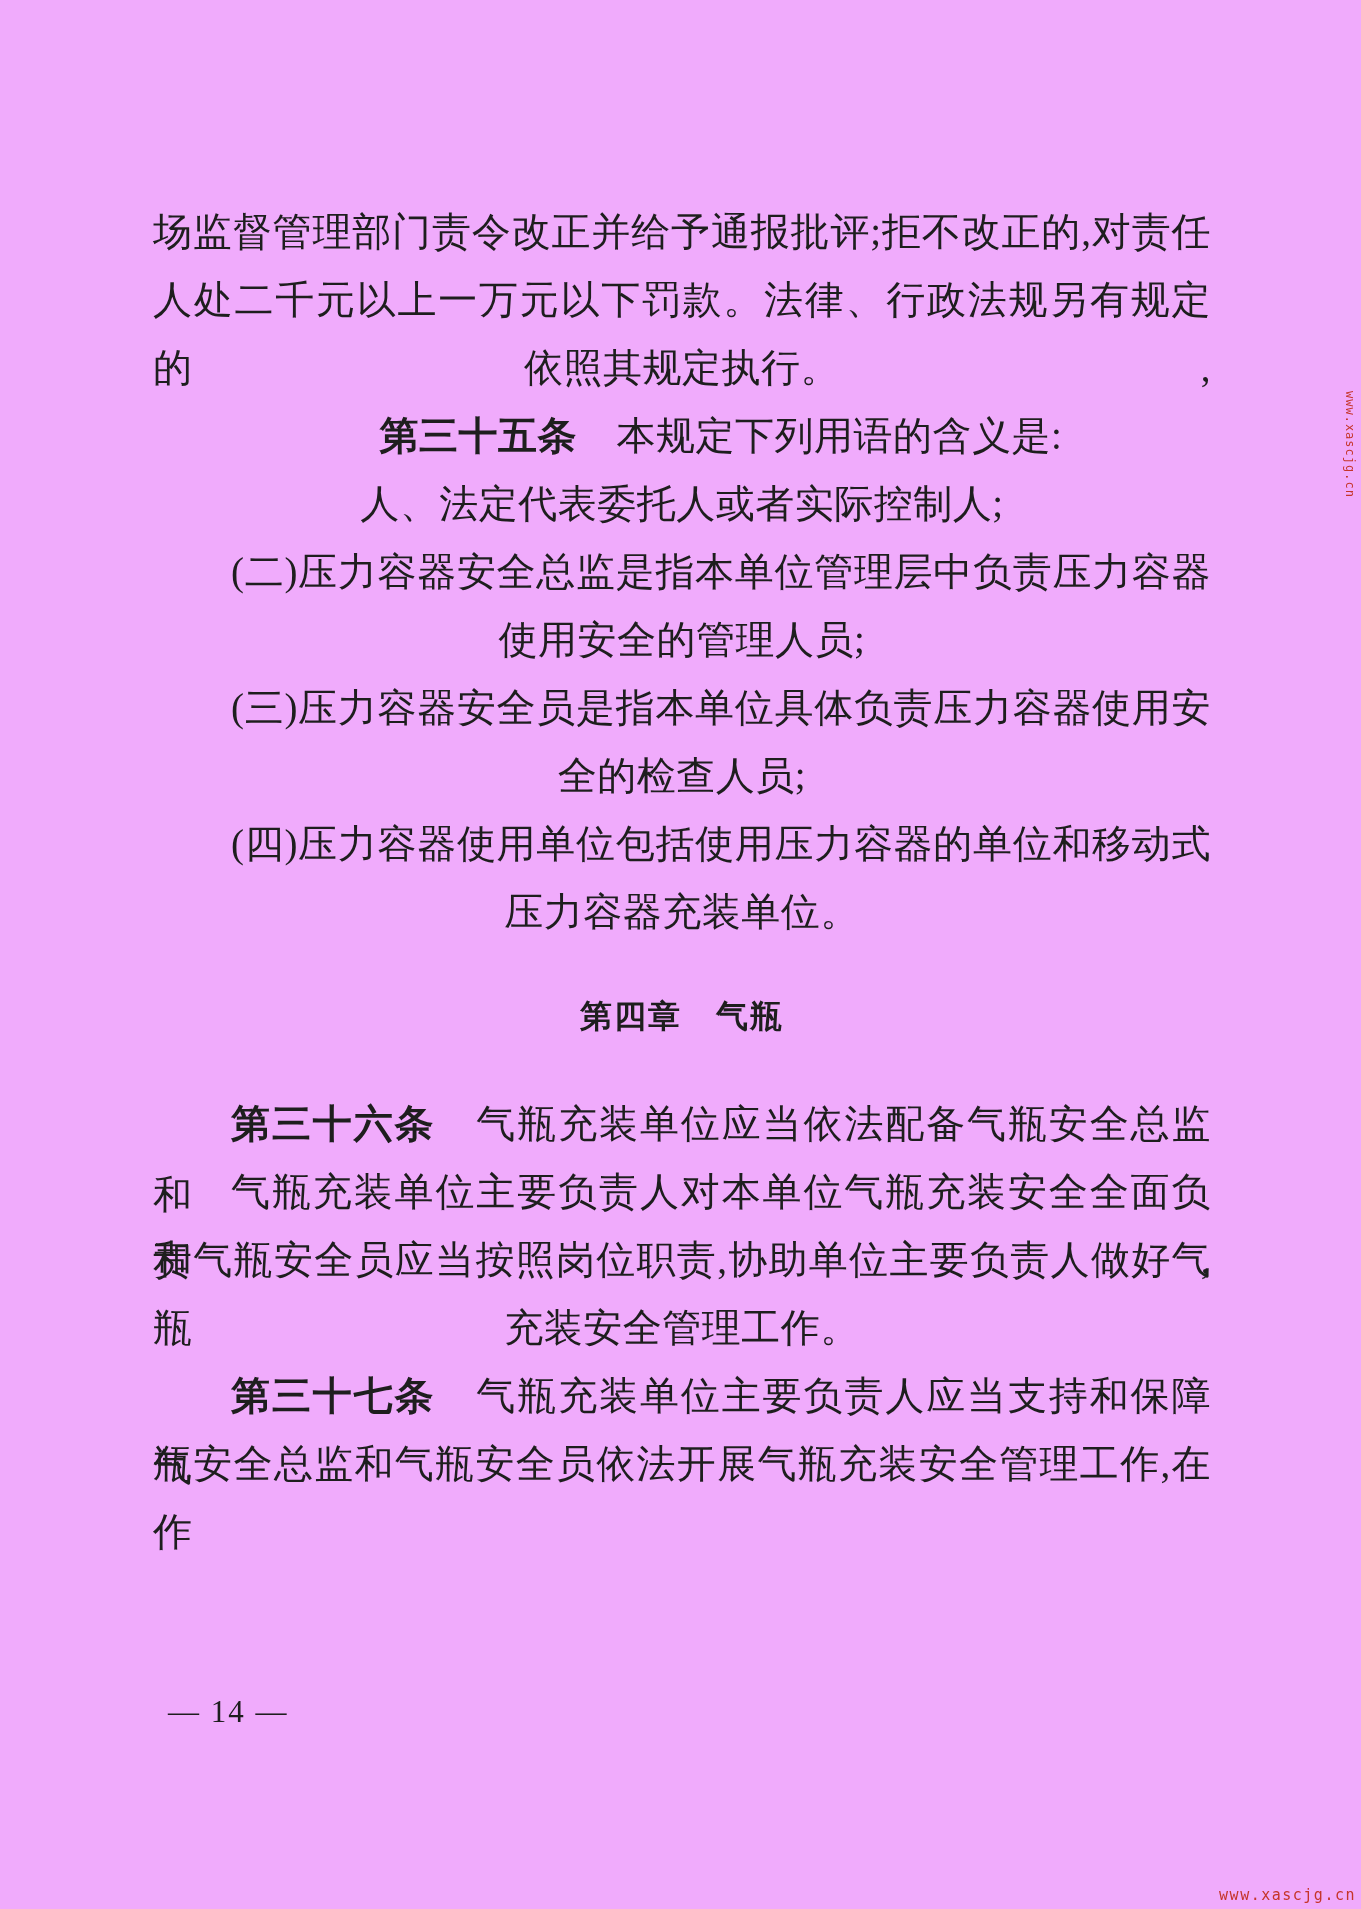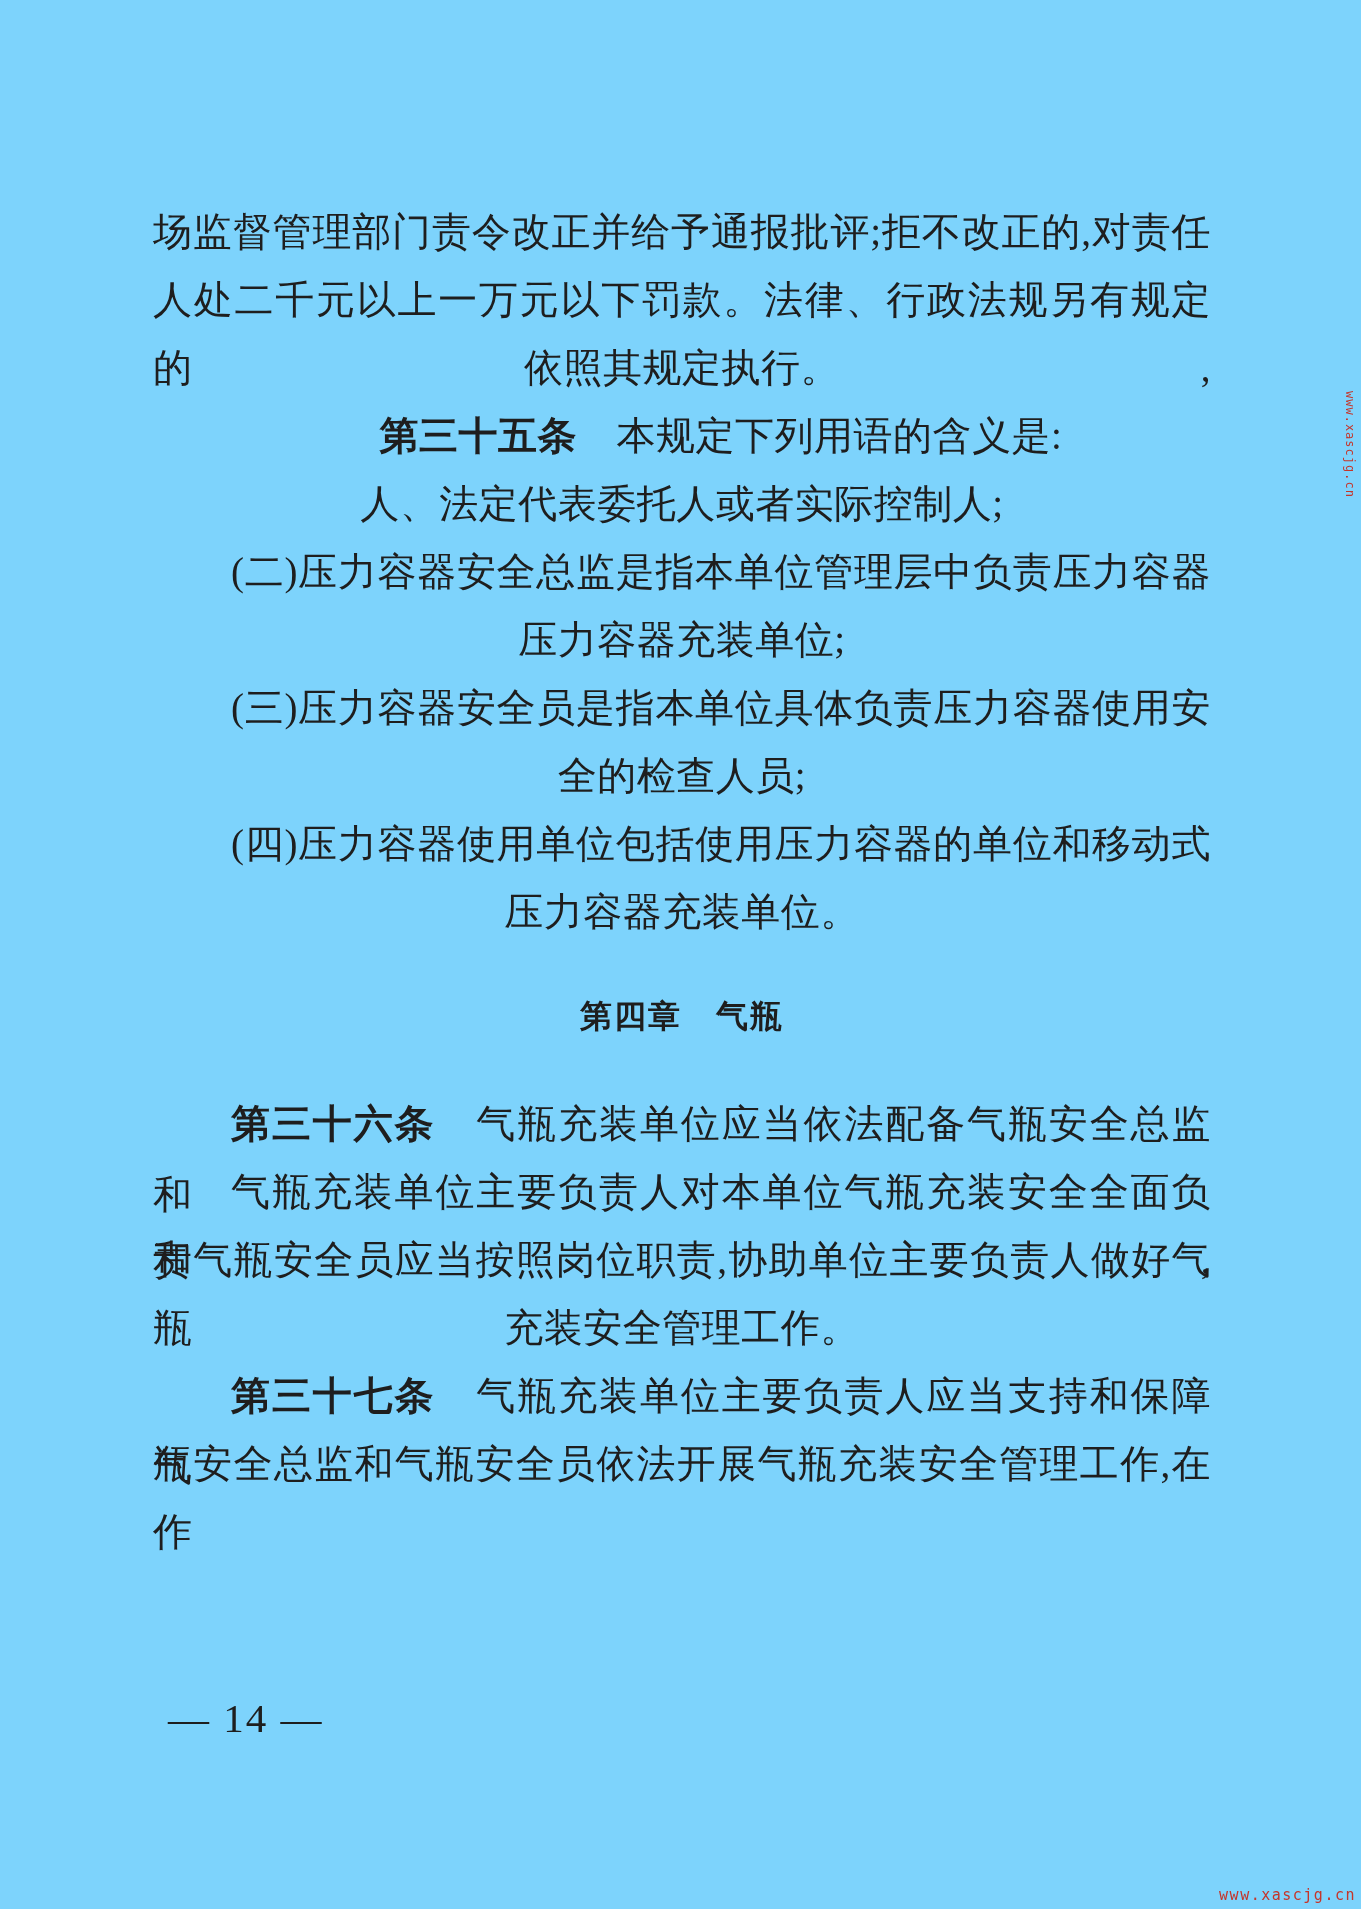--- a/index.html
+++ b/index.html
@@ -47,21 +47,21 @@
     margin-bottom: 40px;
     text-align: center;
     font-weight: 700;
     font-family: "Liberation Sans", "DejaVu Sans", sans-serif;
     letter-spacing: 2px;
   }
   .page-number {
     position: absolute;
     left: 168px;
     top: 1694px;
-    font-size: 41px;
+    font-size: 31px;
     letter-spacing: 2px;
     color: #1e1e1e;
     font-family: "Liberation Serif", "DejaVu Serif", serif;
   }
   .watermark-side {
     position: absolute;
     right: 4px;
     top: 391px;
     writing-mode: vertical-rl;
     font-size: 12px;
@@ -73,29 +73,29 @@
     right: 5px;
     bottom: 5px;
     font-size: 15px;
     letter-spacing: 1.5px;
     font-family: "DejaVu Sans Mono", "Liberation Mono", monospace;
   }
 </style>
 </head>
 <body>
 
-<div class="page" style="background: #7dd3fc; color: rgb(30, 30, 30);">
+<div class="page" style="background: #f0abfc; color: rgb(30, 30, 30);">
   <div class="content">
       <div class="line just"><span class="seg">场监督管理部门责令改正并给予通报批评;拒不改正的,对责任</span></div>
       <div class="line just"><span class="seg">人处二千元以上一万元以下罚款。法律、行政法规另有规定的,</span></div>
       <div class="line"><span class="seg">依照其规定执行。</span></div>
       <div class="line ind"><span class="seg bold">第三十五条</span><span class="seg">　本规定下列用语的含义是:</span></div>
       <div class="line"><span class="seg">人、法定代表委托人或者实际控制人;</span></div>
       <div class="line just ind"><span class="seg">(二)压力容器安全总监是指本单位管理层中负责压力容器</span></div>
-      <div class="line"><span class="seg">压力容器充装单位;</span></div>
+      <div class="line"><span class="seg">使用安全的管理人员;</span></div>
       <div class="line just ind"><span class="seg">(三)压力容器安全员是指本单位具体负责压力容器使用安</span></div>
       <div class="line"><span class="seg">全的检查人员;</span></div>
       <div class="line just ind"><span class="seg">(四)压力容器使用单位包括使用压力容器的单位和移动式</span></div>
       <div class="line"><span class="seg">压力容器充装单位。</span></div>
       <div class="chapter-heading">第四章　气瓶</div>
       <div class="line just ind"><span class="seg bold">第三十六条</span><span class="seg">　气瓶充装单位应当依法配备气瓶安全总监和</span></div>
       <div class="line just ind"><span class="seg">气瓶充装单位主要负责人对本单位气瓶充装安全全面负责,</span></div>
       <div class="line just"><span class="seg">和气瓶安全员应当按照岗位职责,协助单位主要负责人做好气瓶</span></div>
       <div class="line"><span class="seg">充装安全管理工作。</span></div>
       <div class="line just ind"><span class="seg bold">第三十七条</span><span class="seg">　气瓶充装单位主要负责人应当支持和保障气</span></div>

